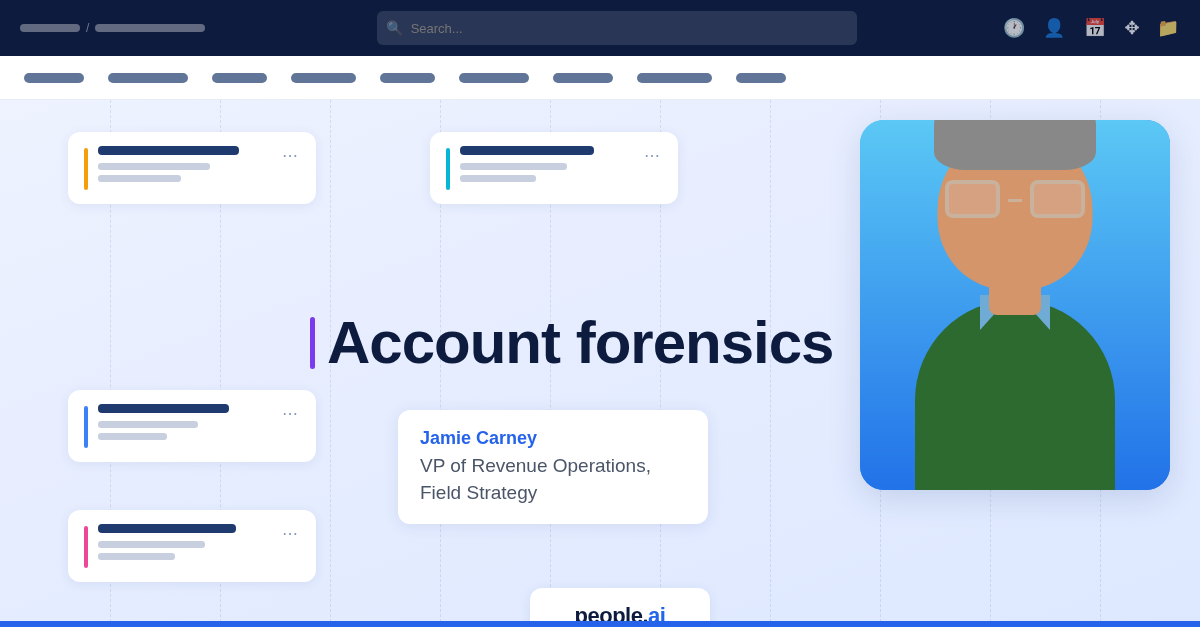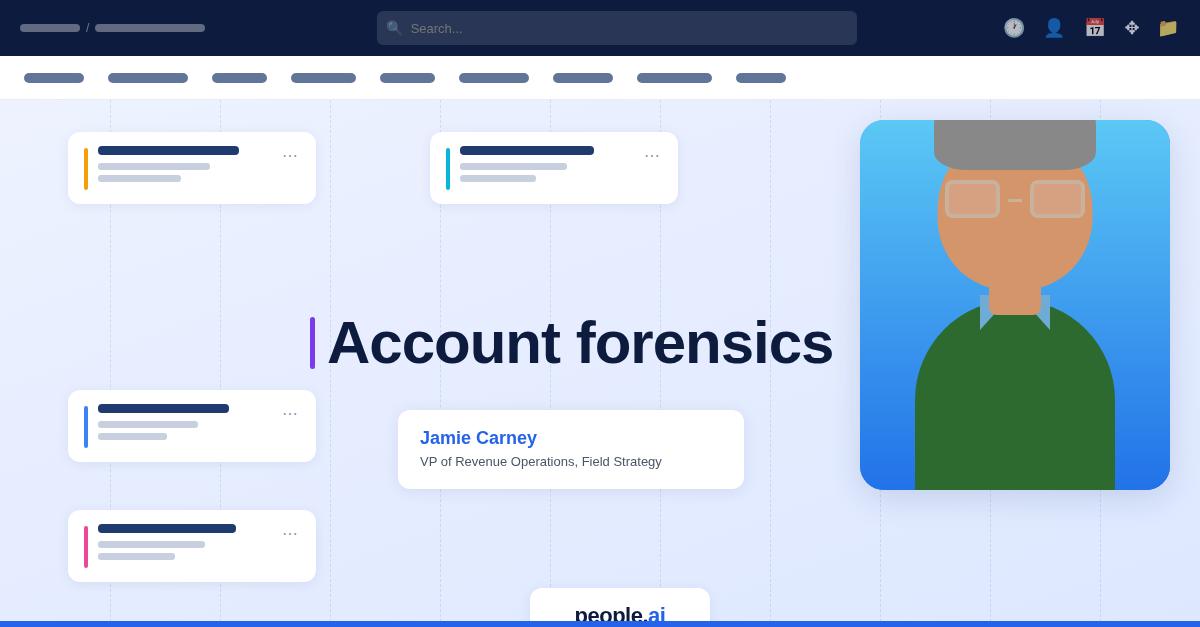--- a/index.html
+++ b/index.html
@@ -212,21 +212,21 @@
     }
 
     .quote-name {
       font-size: 18px;
       font-weight: 700;
       color: #2563eb;
       margin-bottom: 4px;
     }
 
     .quote-title {
-      font-size: 13px;
+      font-size: 19px;
       color: #4a5568;
       line-height: 1.4;
     }
 
     
     .logo-card {
       position: absolute;
       background: #fff;
       border-radius: 12px;
       padding: 14px 22px;
@@ -455,21 +455,21 @@
   <div class="card" style="left:68px; top:410px; width:248px;">
     <div class="card-accent" style="background:#ec4899; height:42px;"></div>
     <div class="card-body">
       <div class="card-line" style="width:80%;"></div>
       <div class="card-line-sm" style="width:62%;"></div>
       <div class="card-line-sm" style="width:45%;"></div>
     </div>
     <span class="card-menu">⋯</span>
   </div>
 
-  <div class="quote-card" style="left:398px; top:310px; width:346px;">
+  <div class="quote-card" style="left:398px; top:310px; width:310px;">
     <div class="quote-name">Jamie Carney</div>
     <div class="quote-title">VP of Revenue Operations, Field Strategy</div>
   </div>
 
   <div class="logo-card" style="left:530px; top:440px; width:180px; height:56px;">
     <span class="logo-text">
       <span>people.</span><span class="logo-dot">ai</span>
     </span>
   </div>
 

